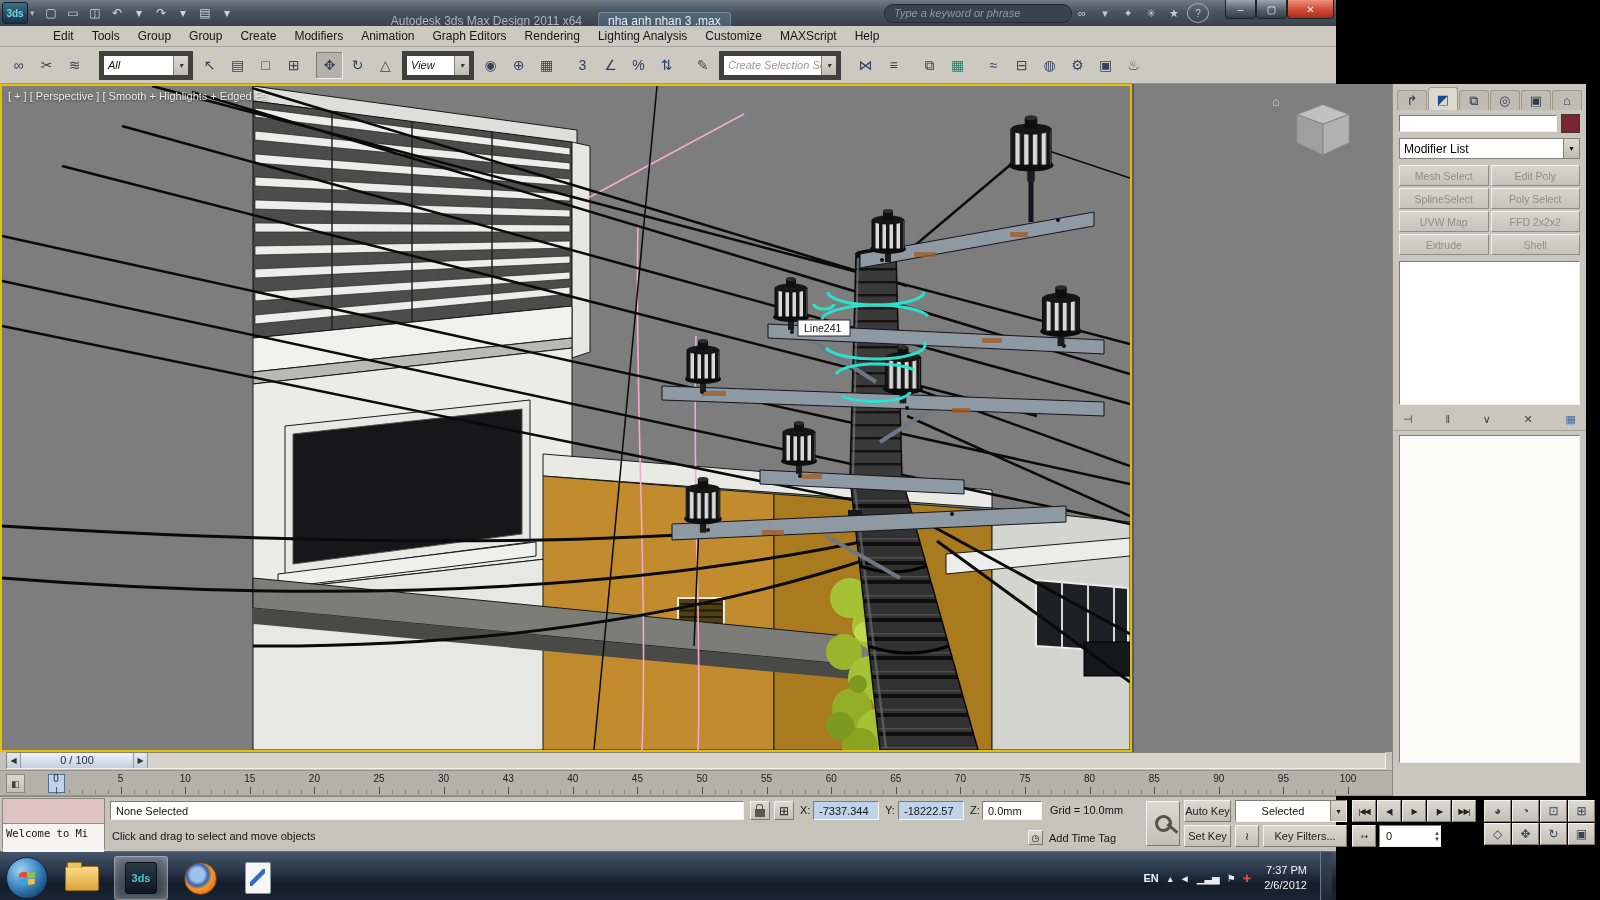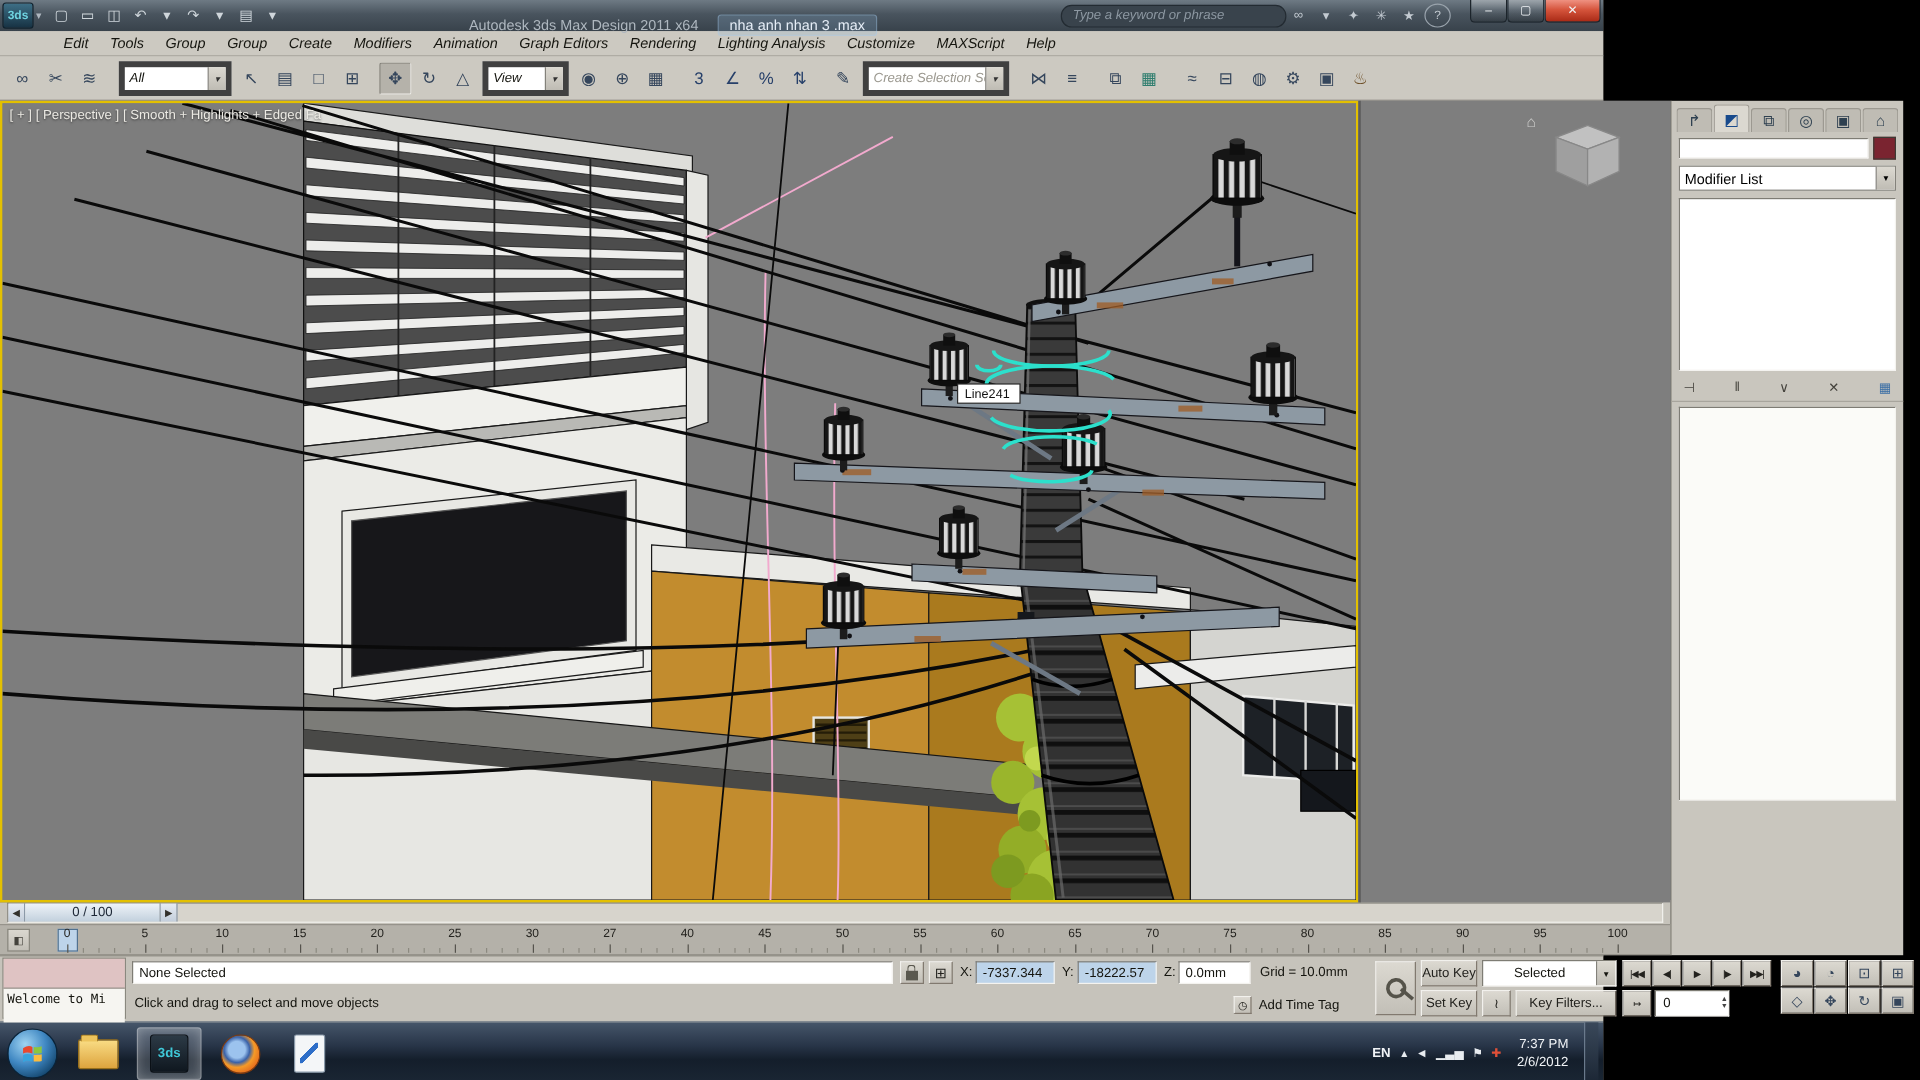--- a/index.html
+++ b/index.html
@@ -31,21 +31,21 @@
   .ic-btn.round{width:16px;border:1px solid #9aa4ad;border-radius:50%;font-size:10px;}
   .wincontrols{display:flex;align-self:flex-start;margin-left:10px;}
   .wc{width:29px;height:18px;display:flex;align-items:center;justify-content:center;color:#f0f3f6;
       font-size:10px;border:1px solid #1c242b;border-top:none;border-radius:0 0 4px 4px;
       background:linear-gradient(rgba(255,255,255,.32),rgba(255,255,255,.08) 45%,rgba(0,0,0,.18));}
   .wc.close{width:45px;background:linear-gradient(#ef9181,#d5543c 45%,#a92a16);}
 
   
   .menubar{height:20px;background:#ccc9c1;border-bottom:1px solid #a8a59d;display:flex;
            align-items:center;color:#15150f;padding-left:44px;}
-  .menu-item{padding:2px 9px;font-style:italic;}
+  .menu-item{padding:2px 9px;}
   .toolbar{height:36px;background:#ccc9c1;border-bottom:1px solid #98958d;display:flex;
            align-items:center;padding:0 5px;gap:1px;}
   .tool-btn{width:25px;height:25px;display:flex;align-items:center;justify-content:center;
             color:#35465c;font-size:14px;border:1px solid transparent;border-radius:2px;}
   .tool-btn.pressed{background:#b5b2aa;border:1px solid;border-color:#7e7c74 #f0efeb #f0efeb #7e7c74;}
   .tool-sep{width:7px;height:25px;}
   .tool-dd{height:19px;background:#fff;border:5px solid #404040;display:flex;align-items:center;
            font-size:11px;color:#15150f;margin:0 2px;font-style:italic;}
   .tool-dd .dd-label{flex:1;padding:0 4px;overflow:hidden;white-space:nowrap;}
   .tool-dd .dd-arrow{width:14px;height:100%;display:flex;align-items:center;justify-content:center;
@@ -520,21 +520,21 @@
           <div class="tick-minor" style="left: 404.84px;"></div>
           <div class="tick-minor" style="left: 417.76px;"></div>
           <div class="tick-minor" style="left: 430.68px;"></div>
           <div class="tick-major" style="left: 443.6px;"></div>
           <div class="tick-label" style="left: 443.6px;">30</div>
           <div class="tick-minor" style="left: 456.52px;"></div>
           <div class="tick-minor" style="left: 469.44px;"></div>
           <div class="tick-minor" style="left: 482.36px;"></div>
           <div class="tick-minor" style="left: 495.28px;"></div>
           <div class="tick-major" style="left: 508.2px;"></div>
-          <div class="tick-label" style="left: 508.2px;">27</div>
+          <div class="tick-label" style="left: 508.2px;">43</div>
           <div class="tick-minor" style="left: 521.12px;"></div>
           <div class="tick-minor" style="left: 534.04px;"></div>
           <div class="tick-minor" style="left: 546.96px;"></div>
           <div class="tick-minor" style="left: 559.88px;"></div>
           <div class="tick-major" style="left: 572.8px;"></div>
           <div class="tick-label" style="left: 572.8px;">40</div>
           <div class="tick-minor" style="left: 585.72px;"></div>
           <div class="tick-minor" style="left: 598.64px;"></div>
           <div class="tick-minor" style="left: 611.56px;"></div>
           <div class="tick-minor" style="left: 624.48px;"></div>
@@ -619,20 +619,30 @@
           <div class="cp-tab">⌂</div>
         </div>
       <div class="cp-name-row">
         <div class="cp-name sunken"></div>
         <div class="cp-swatch"></div>
       </div>
       <div class="cp-dd">
         <div class="dd-label">Modifier List</div>
         <div class="dd-arrow">▾</div>
       </div>
+      <div id="modgrid">
+          <div class="cp-btn">Mesh Select</div>
+          <div class="cp-btn">Edit Poly</div>
+          <div class="cp-btn">SplineSelect</div>
+          <div class="cp-btn">Poly Select</div>
+          <div class="cp-btn">UVW Map</div>
+          <div class="cp-btn">FFD 2x2x2</div>
+          <div class="cp-btn">Extrude</div>
+          <div class="cp-btn">Shell</div>
+        </div>
       <div class="cp-stack"></div>
       <div id="stacktools">
           <div class="stack-tool">⊣</div>
           <div class="stack-tool">‖</div>
           <div class="stack-tool">∨</div>
           <div class="stack-tool">✕</div>
           <div class="stack-tool">▦</div>
         </div>
       <div class="cp-rollout"></div>
     </div>

